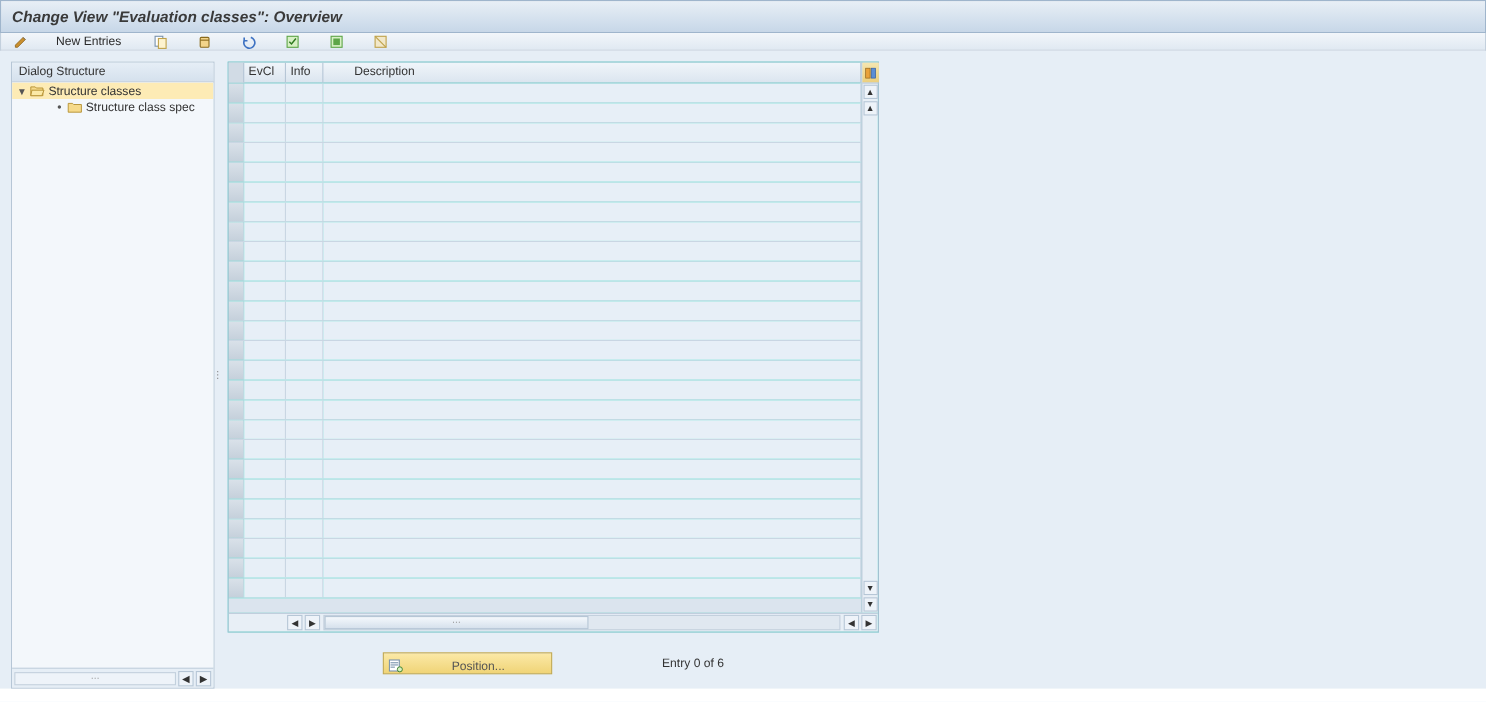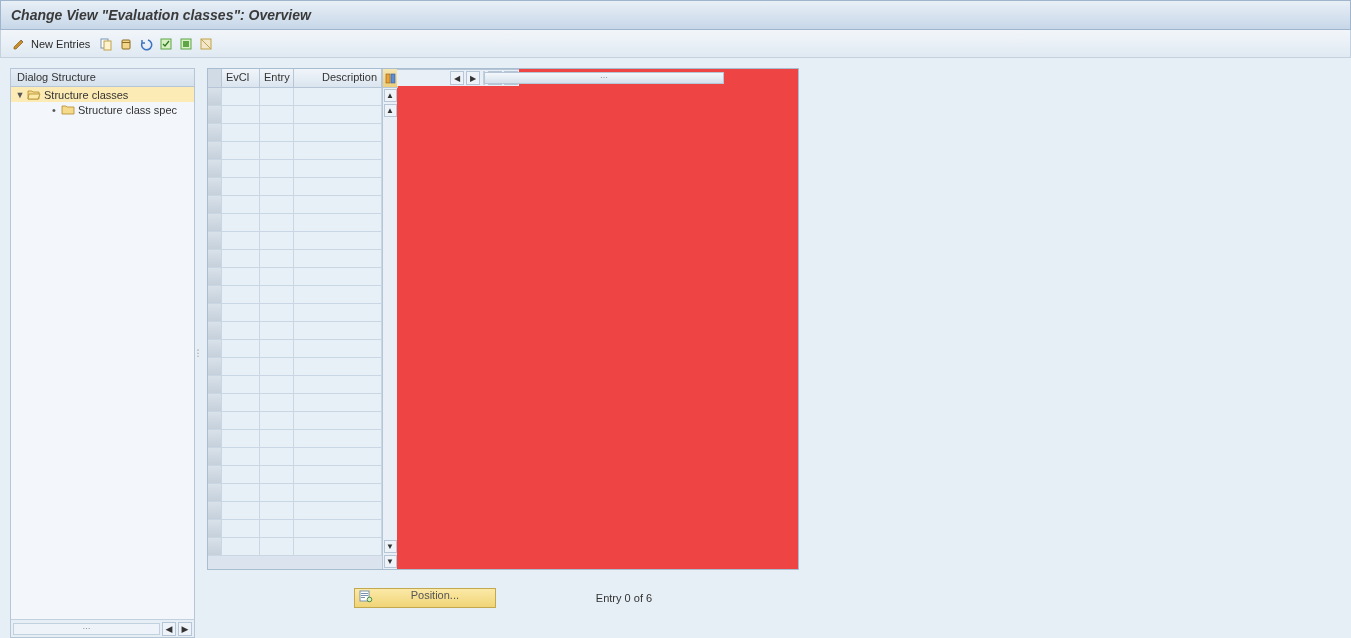--- a/index.html
+++ b/index.html
@@ -12,28 +12,28 @@
       border: 1px solid #9fb5cc;
       padding: 6px 10px;
       font-weight: bold;
       font-style: italic;
       font-size: 14px;
       color: #3a3a3a;
     }
 
     
     .toolbar {
-      height: 28px;
+      height: 16px;
       background: linear-gradient(to bottom, #f2f6fa 0%, #e0e9f2 100%);
       border: 1px solid #c3d0dd;
       border-top: none;
       display: flex;
       align-items: center;
       padding: 0 8px;
-      gap: 0;
+      gap: 20px;
       position: relative;
     }
     .toolbar .tbtn {
       width: 20px;
       height: 20px;
       display: inline-flex;
       align-items: center;
       justify-content: center;
       cursor: pointer;
       border: 1px solid transparent;
@@ -117,23 +117,23 @@
       display:flex; align-items:center; justify-content:center;
       color:#888; font-size:9px;
       margin-top:10px;
     }
 
     
     .table-panel { flex: 1; margin: 10px 10px 0 6px; position: relative; }
     .table-container {
       width: 592px;
       border: 1px solid #a9bdd1;
-      background: #ef4444;
+      background: #5eead4;
       display: flex;
-      flex-direction: row;
+      flex-direction: column;
     }
     .table-grid { display: flex; }
     .table-main { flex: 1; }
     .table-head-row { display: flex; height: 19px; background: linear-gradient(to bottom, #f0f5fa 0%, #dbe5ef 100%); border-bottom: 1px solid #b6c6d6; }
     .table-head-row .th {
       border-right: 1px solid #b6c6d6;
       padding: 2px 4px;
       font-size: 11px;
       color: #333;
     }
@@ -213,26 +213,26 @@
 
     .footer-bar {
       margin-top: 18px;
       width: 592px;
       display: flex;
       align-items: center;
       justify-content: center;
       gap: 100px;
     }
     .position-btn {
-      width: 142px;
+      width: 154px;
       height: 20px;
       background: linear-gradient(to bottom, #fbe9a7, #f0d477);
       border: 1px solid #c2a94f;
       display: flex;
-      align-items: flex-start;
+      align-items: flex-end;
       padding: 0 4px;
       gap: 6px;
       cursor: pointer;
       font-size: 11px;
       color: #555;
     }
     .position-btn .posicon { width: 14px; height: 14px; }
     .position-btn .poslabel { flex:1; text-align:center; }
     .entry-text { font-size: 11px; color: #333; }
 
@@ -327,21 +327,21 @@
 
   <div class="splitter-edge">⋮</div>
 
   <div class="table-panel">
     <div class="table-container">
       <div class="table-grid">
         <div class="table-main">
           <div class="table-head-row">
             <div class="th th-sel"></div>
             <div class="th th-evcl">EvCl</div>
-            <div class="th th-info">Entry</div>
+            <div class="th th-info">Info</div>
             <div class="th th-desc">Description</div>
           </div>
           <div id="tbody">
               <div class="table-body-row">
                 <div class="td td-sel"></div>
                 <div class="td td-evcl"></div>
                 <div class="td td-info"></div>
                 <div class="td td-desc"></div>
               </div>
               <div class="table-body-row">

